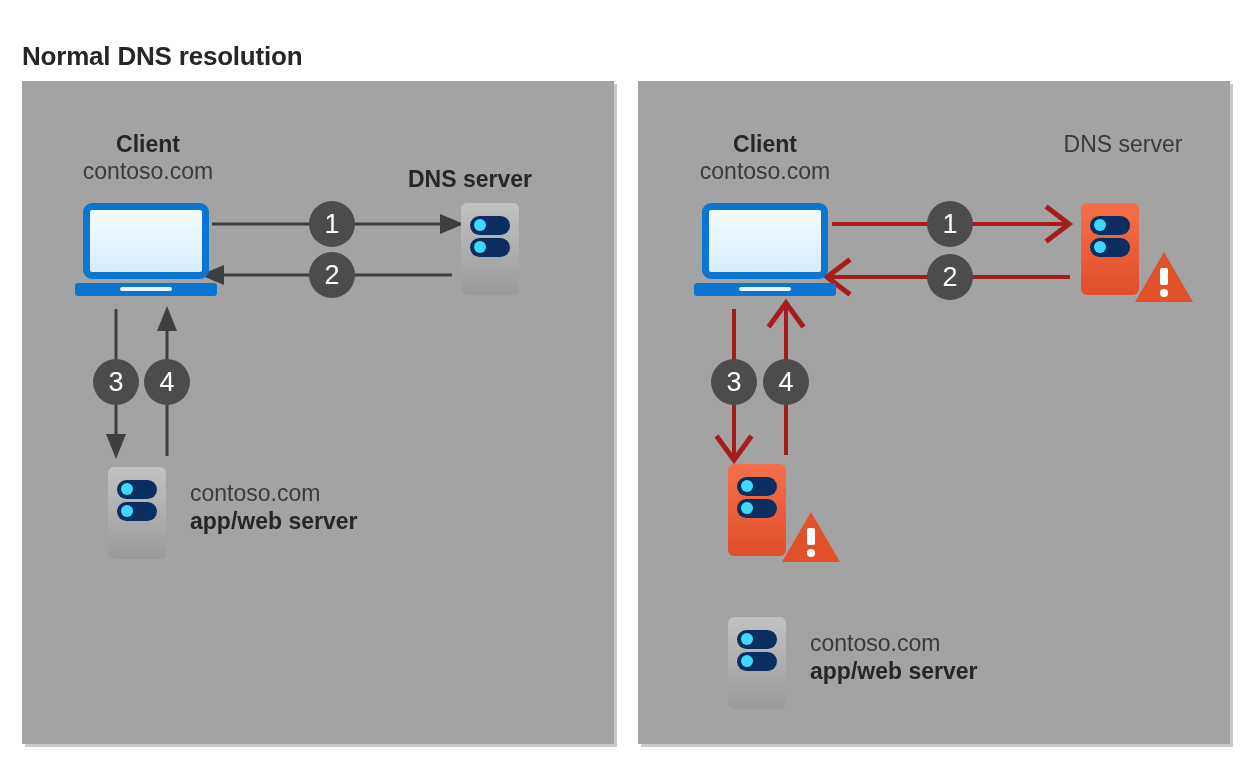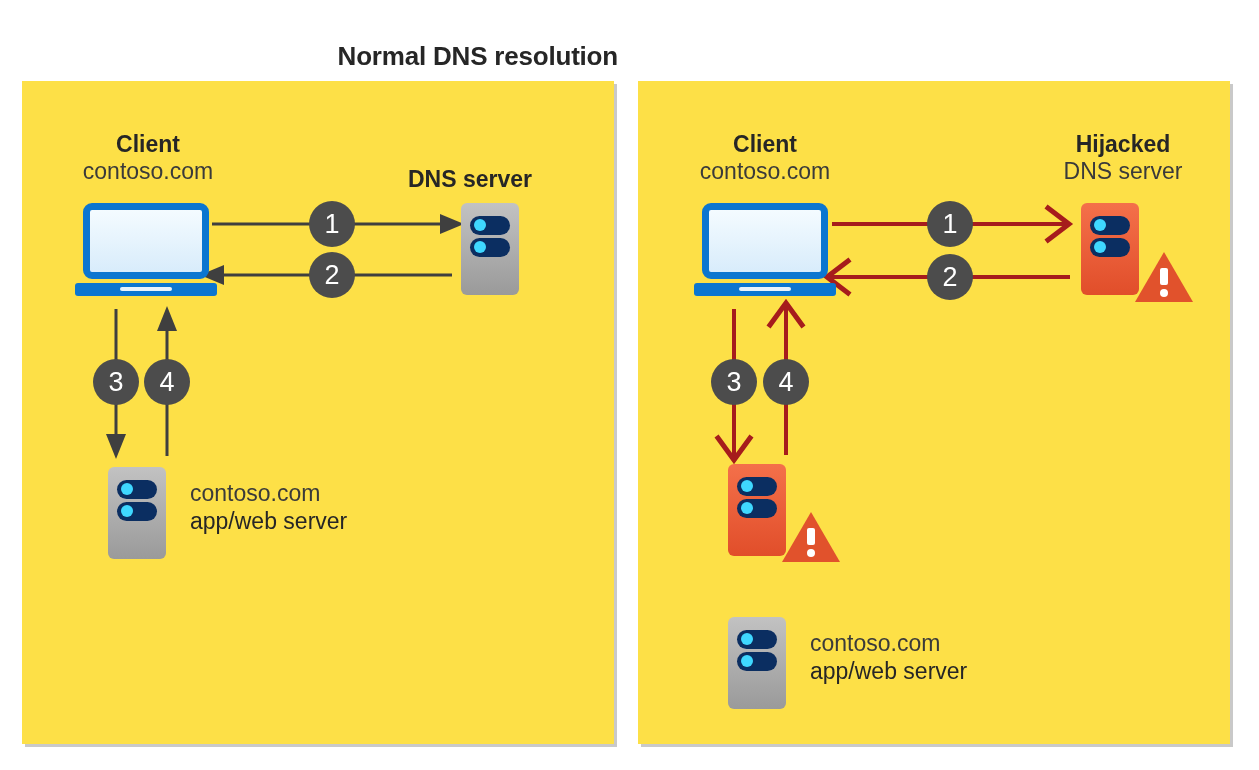--- a/index.html
+++ b/index.html
@@ -17,34 +17,34 @@
     color: #2b2b2b;
   }
   .stage {
     position: absolute;
     inset: 0;
   }
 
   
   .panel-title {
     position: absolute;
-    text-align: right;
+    text-align: left;
     font-size: 26px;
     font-weight: bold;
     color: #262626;
     letter-spacing: -0.2px;
     white-space: nowrap;
   }
   #title-left  { left: 22px;  top: 41px; width: 596px; }
   #title-right { left: 638px; top: 41px; width: 596px; }
 
   
   .panel {
     position: absolute;
-    background: #fde047;
+    background: #a3a3a3;
     box-shadow: 3px 3px 0 0 #c9c9c9;
   }
   #panel-left  { left: 22px;  top: 81px; width: 592px; height: 663px; }
   #panel-right { left: 638px; top: 81px; width: 592px; height: 663px; }
 
   
   .node-label {
     position: absolute;
     text-align: center;
     line-height: 1.18;
@@ -53,21 +53,21 @@
   .node-label .l1 { display: block; font-size: 23px; font-weight: bold; color: #262626; }
   .node-label .l2 { display: block; font-size: 23px; font-weight: normal; color: #3a3a3a; }
 
   .side-label {
     position: absolute;
     text-align: left;
     line-height: 1.2;
     white-space: nowrap;
   }
   .side-label .l1 { display: block; font-size: 23px; font-weight: normal; color: #3a3a3a; }
-  .side-label .l2 { display: block; font-size: 23px; font-weight: normal;  color: #262626; }
+  .side-label .l2 { display: block; font-size: 23px; font-weight: bold;  color: #262626; }
 
   .plain-label {
     position: absolute;
     font-size: 23px;
     font-weight: bold;
     color: #262626;
     white-space: nowrap;
   }
 
   
@@ -287,21 +287,20 @@
       <span class="l2">contoso.com</span>
     </div>
 
     <div class="laptop" style="left:64px; top:122px; width:126px; height:95px;">
       <div class="screen"></div>
       <div class="base"></div>
       <div class="notch"></div>
     </div>
 
     <div class="node-label" style="left:390px; top:50px; width:190px;">
-      <span class="l1">Hijacked</span>
       <span class="l2">DNS server</span>
     </div>
 
     <div class="server red" style="left:443px; top:122px; width:58px; height:92px;">
       <div class="body"></div>
       <div class="bay b1">
           <span class="led"></span>
         </div>
       <div class="bay b2">
           <span class="led"></span>

